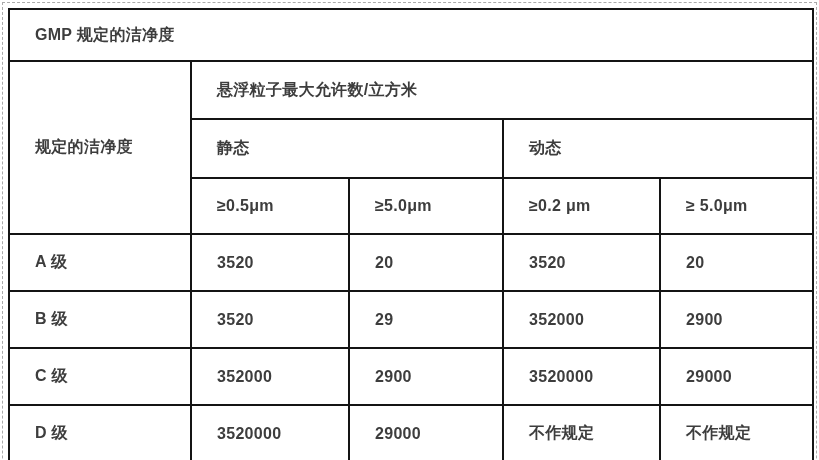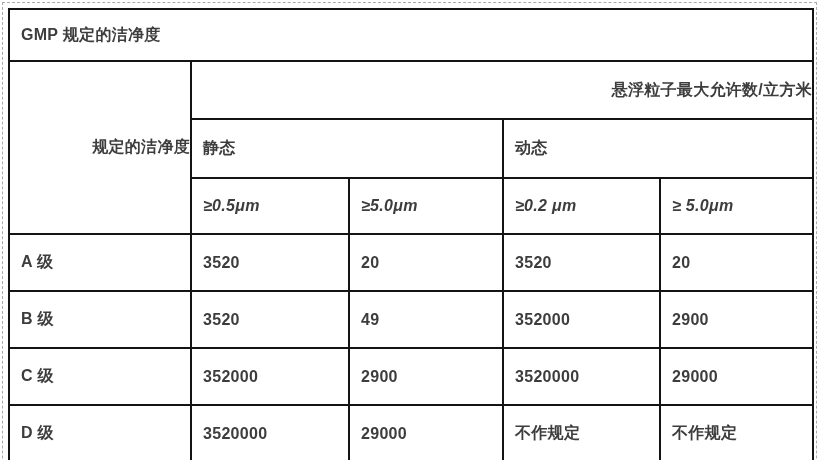--- a/index.html
+++ b/index.html
@@ -35,35 +35,35 @@
     top: 8px;
     width: 804px;
     border-collapse: collapse;
     table-layout: fixed;
   }
   table.gmp td {
     border: 2px solid #141414;
     color: #3d3d3d;
     font-size: 16px;
     font-weight: 700;
-    padding: 0 0 0 11px;
+    padding: 0 0 0 25px;
     vertical-align: middle;
     text-align: left;
     letter-spacing: 0.3px;
     overflow: hidden;
     white-space: nowrap;
   }
   td.title-cell {
     text-align: center;
     padding: 0;
     height: 50px;
   }
-  tr.hdr-group td { height: 56px; text-align: right; }
+  tr.hdr-group td { height: 56px; }
   tr.hdr-state td { height: 57px; }
-  tr.hdr-size td  { height: 54px; font-style: italic; }
+  tr.hdr-size td  { height: 54px; }
   tr.data-row td  { height: 55px; }
 </style>
 </head>
 <body>
 
 <div class="page">
   <div class="text-boundary"></div>
 
   <table class="gmp">
     <colgroup>
@@ -99,21 +99,21 @@
         <td>A 级</td>
         <td>3520</td>
         <td>20</td>
         <td>3520</td>
         <td>20</td>
       </tr>
 
       <tr class="data-row">
         <td>B 级</td>
         <td>3520</td>
-        <td>49</td>
+        <td>29</td>
         <td>352000</td>
         <td>2900</td>
       </tr>
 
       <tr class="data-row">
         <td>C 级</td>
         <td>352000</td>
         <td>2900</td>
         <td>3520000</td>
         <td>29000</td>

